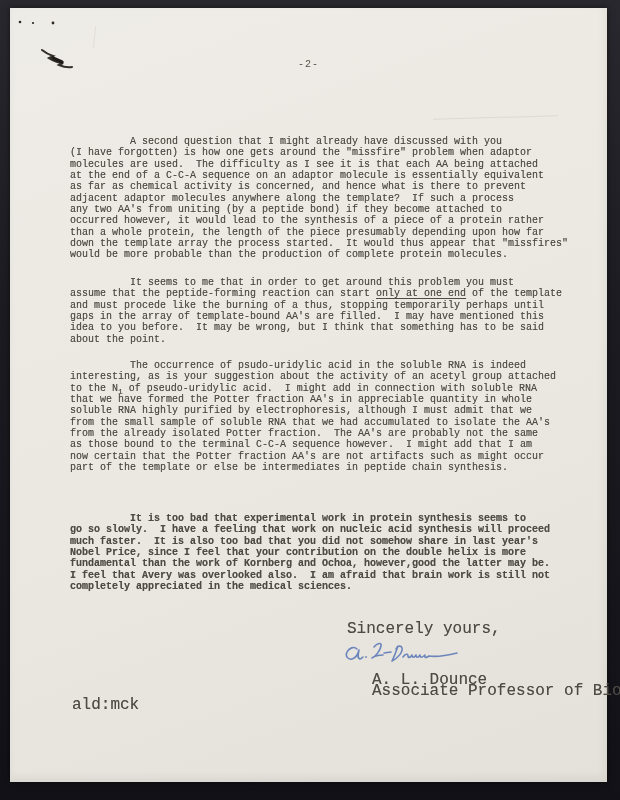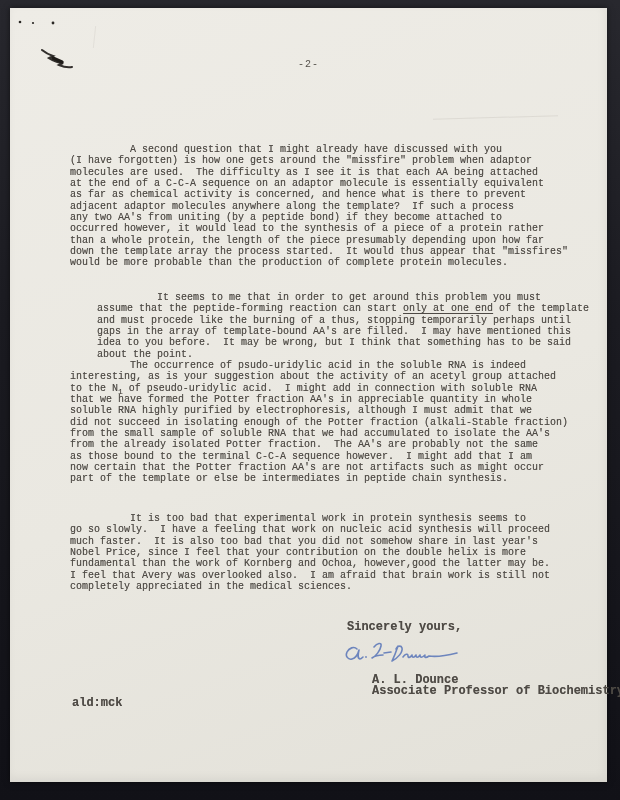--- a/index.html
+++ b/index.html
@@ -19,23 +19,22 @@
   }
   .para{
     position:absolute;left:60px;width:520px;
     font-size:10px;color:#4e4a45;
     text-shadow:0 0 0.5px rgba(78,74,69,0.55);
   }
   .tline{white-space:pre;height:11.33px;line-height:11.33px;}
   .u{text-decoration:underline;text-underline-offset:2px;}
   sub{font-size:8px;line-height:0;}
   .closing,.sigblock,.initials{
-    position:absolute;font-size:12px;color:#4e4a45;
+    position:absolute;font-size:16px;color:#4e4a45;
     text-shadow:0 0 0.5px rgba(78,74,69,0.55);
-    font-weight:bold;
   }
   .closing{left:337px;top:612px;white-space:pre;}
   .sigblock{left:338px;top:667px;margin-left:24px;}
   .initials{left:62px;top:688px;white-space:pre;text-align:right;}
   .signature{position:absolute;left:333px;top:630px;width:120px;height:32px;}
   .crease{position:absolute;background:rgba(120,115,105,0.28);pointer-events:none;}
   .inkmarks{position:absolute;left:0;top:0;width:100px;height:80px;}
 </style>
 </head>
 <body>
@@ -49,55 +48,54 @@
       <circle cx="43" cy="15" r="1.4" fill="#2a2724"></circle>
       <path d="M32,42 q5,4 11,6 l-4,2 q8,5 14,5 l-4,2 q7,3 13,2" fill="none" stroke="#1e1b18" stroke-width="2.1" stroke-linecap="round" opacity="0.9"></path>
       <path d="M43,50 l9,4" stroke="#1e1b18" stroke-width="3.4" stroke-linecap="round"></path>
     </svg>
 
     <div class="crease" style="left:423px;top:109px;width:125px;height:1px;transform:rotate(-1.6deg);opacity:.45;"></div>
     <div class="crease" style="left:84px;top:18px;width:1px;height:22px;transform:rotate(6deg);opacity:.35;"></div>
 
     <div class="pagenum">-2-</div>
 
-    <div class="para" style="top:128px;margin-top:8px;">
+    <div class="para" style="top:128px;">
         <div class="tline">          A second question that I might already have discussed with you</div>
         <div class="tline">(I have forgotten) is how one gets around the "missfire" problem when adaptor</div>
         <div class="tline">molecules are used.  The difficulty as I see it is that each AA being attached</div>
         <div class="tline">at the end of a C-C-A sequence on an adaptor molecule is essentially equivalent</div>
         <div class="tline">as far as chemical activity is concerned, and hence what is there to prevent</div>
         <div class="tline">adjacent adaptor molecules anywhere along the template?  If such a process</div>
         <div class="tline">any two AA's from uniting (by a peptide bond) if they become attached to</div>
         <div class="tline">occurred however, it would lead to the synthesis of a piece of a protein rather</div>
         <div class="tline">than a whole protein, the length of the piece presumably depending upon how far</div>
         <div class="tline">down the template array the process started.  It would thus appear that "missfires"</div>
         <div class="tline">would be more probable than the production of complete protein molecules.</div>
       </div>
-    <div class="para" style="top:284px;margin-left:27px;">
+    <div class="para" style="top:269px;">
         <div class="tline">          It seems to me that in order to get around this problem you must</div>
         <div class="tline">assume that the peptide-forming reaction can start <span class="u">only at one end</span> of the template</div>
         <div class="tline">and must procede like the burning of a thus, stopping temporarily perhaps until</div>
         <div class="tline">gaps in the array of template-bound AA's are filled.  I may have mentioned this</div>
         <div class="tline">idea to you before.  It may be wrong, but I think that something has to be said</div>
         <div class="tline">about the point.</div>
       </div>
     <div class="para" style="top:352px;">
         <div class="tline">          The occurrence of psudo-uridylic acid in the soluble RNA is indeed</div>
         <div class="tline">interesting, as is your suggestion about the activity of an acetyl group attached</div>
         <div class="tline">to the N<sub>1</sub> of pseudo-uridylic acid.  I might add in connection with soluble RNA</div>
         <div class="tline">that we have formed the Potter fraction AA's in appreciable quantity in whole</div>
         <div class="tline">soluble RNA highly purified by electrophoresis, although I must admit that we</div>
-        <div class="tline">did not succeed in isolating enough of the Potter fraction (alkali-Stable fraction)</div>
         <div class="tline">from the small sample of soluble RNA that we had accumulated to isolate the AA's</div>
         <div class="tline">from the already isolated Potter fraction.  The AA's are probably not the same</div>
         <div class="tline">as those bound to the terminal C-C-A sequence however.  I might add that I am</div>
         <div class="tline">now certain that the Potter fraction AA's are not artifacts such as might occur</div>
         <div class="tline">part of the template or else be intermediates in peptide chain synthesis.</div>
       </div>
-    <div class="para" style="top:505px;">
+    <div class="para" style="top:505px;font-weight:bold;">
         <div class="tline">          It is too bad that experimental work in protein synthesis seems to</div>
         <div class="tline">go so slowly.  I have a feeling that work on nucleic acid synthesis will proceed</div>
         <div class="tline">much faster.  It is also too bad that you did not somehow share in last year's</div>
         <div class="tline">Nobel Price, since I feel that your contribution on the double helix is more</div>
         <div class="tline">fundamental than the work of Kornberg and Ochoa, however,good the latter may be.</div>
         <div class="tline">I feel that Avery was overlooked also.  I am afraid that brain work is still not</div>
         <div class="tline">completely appreciated in the medical sciences.</div>
       </div>
 
     <div class="closing">Sincerely yours,</div>

